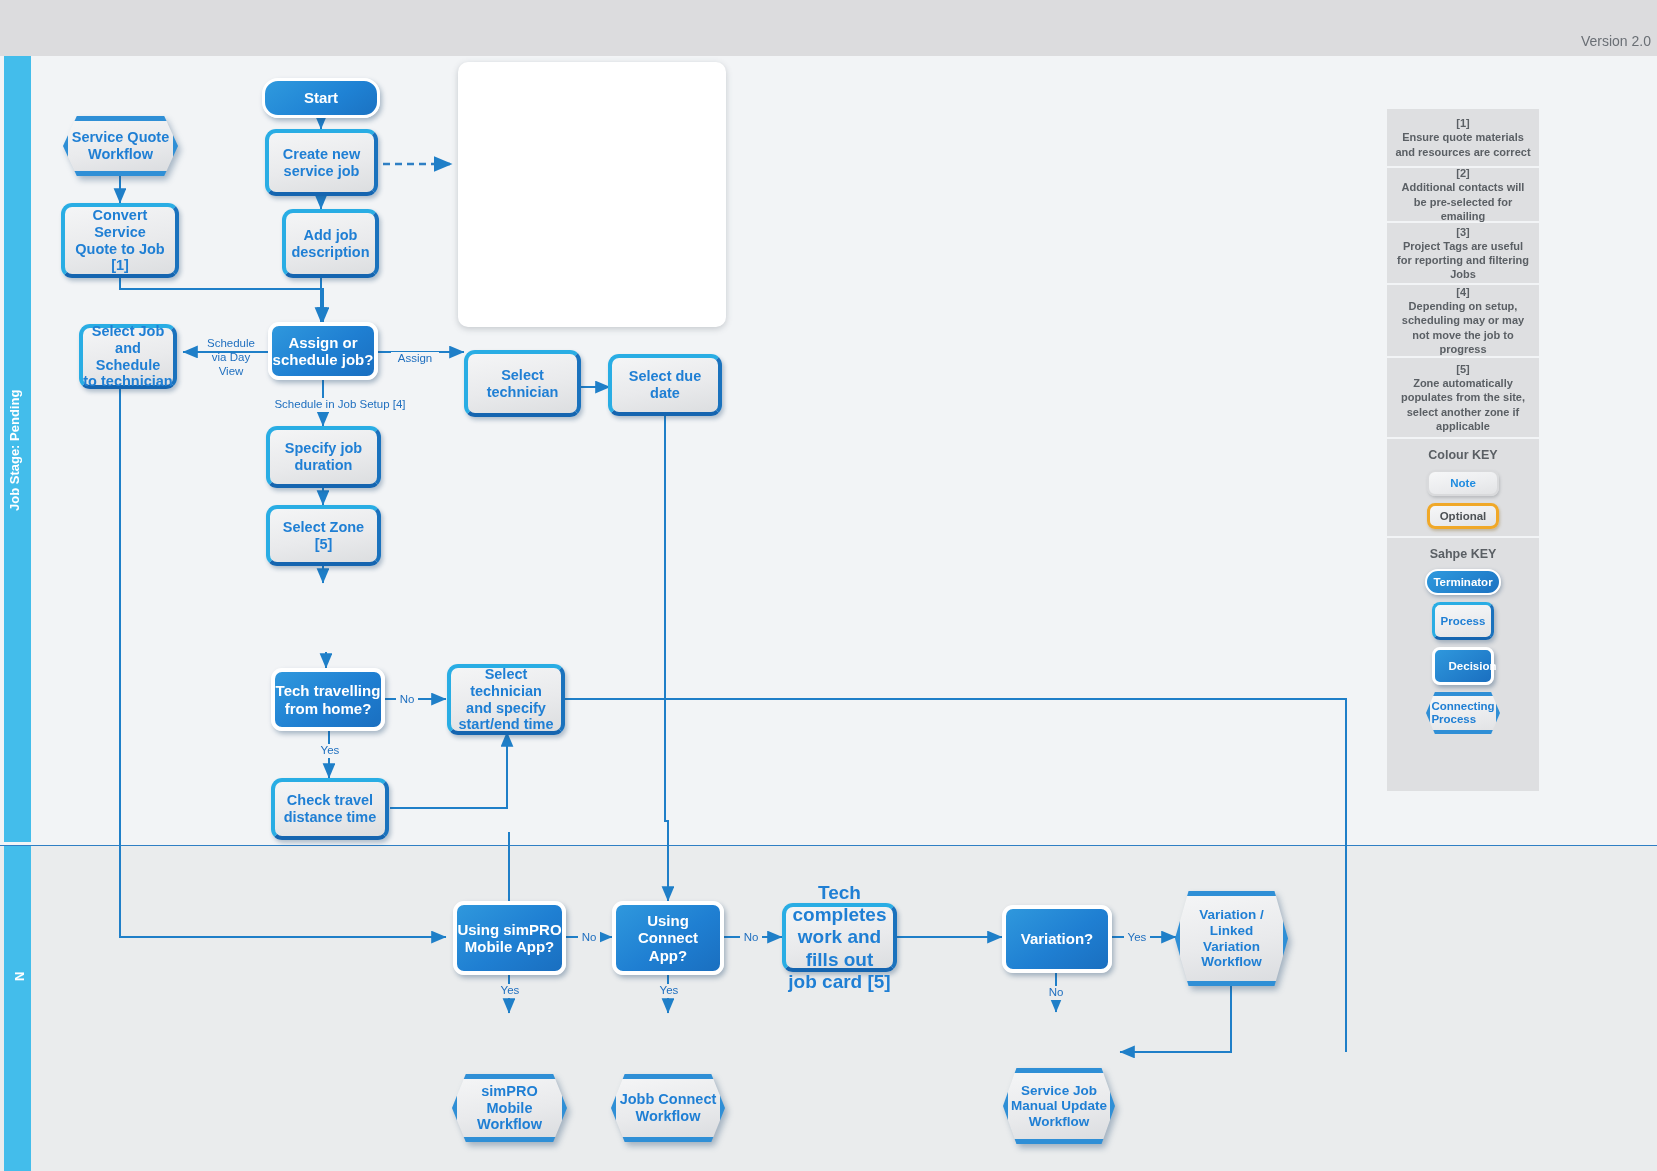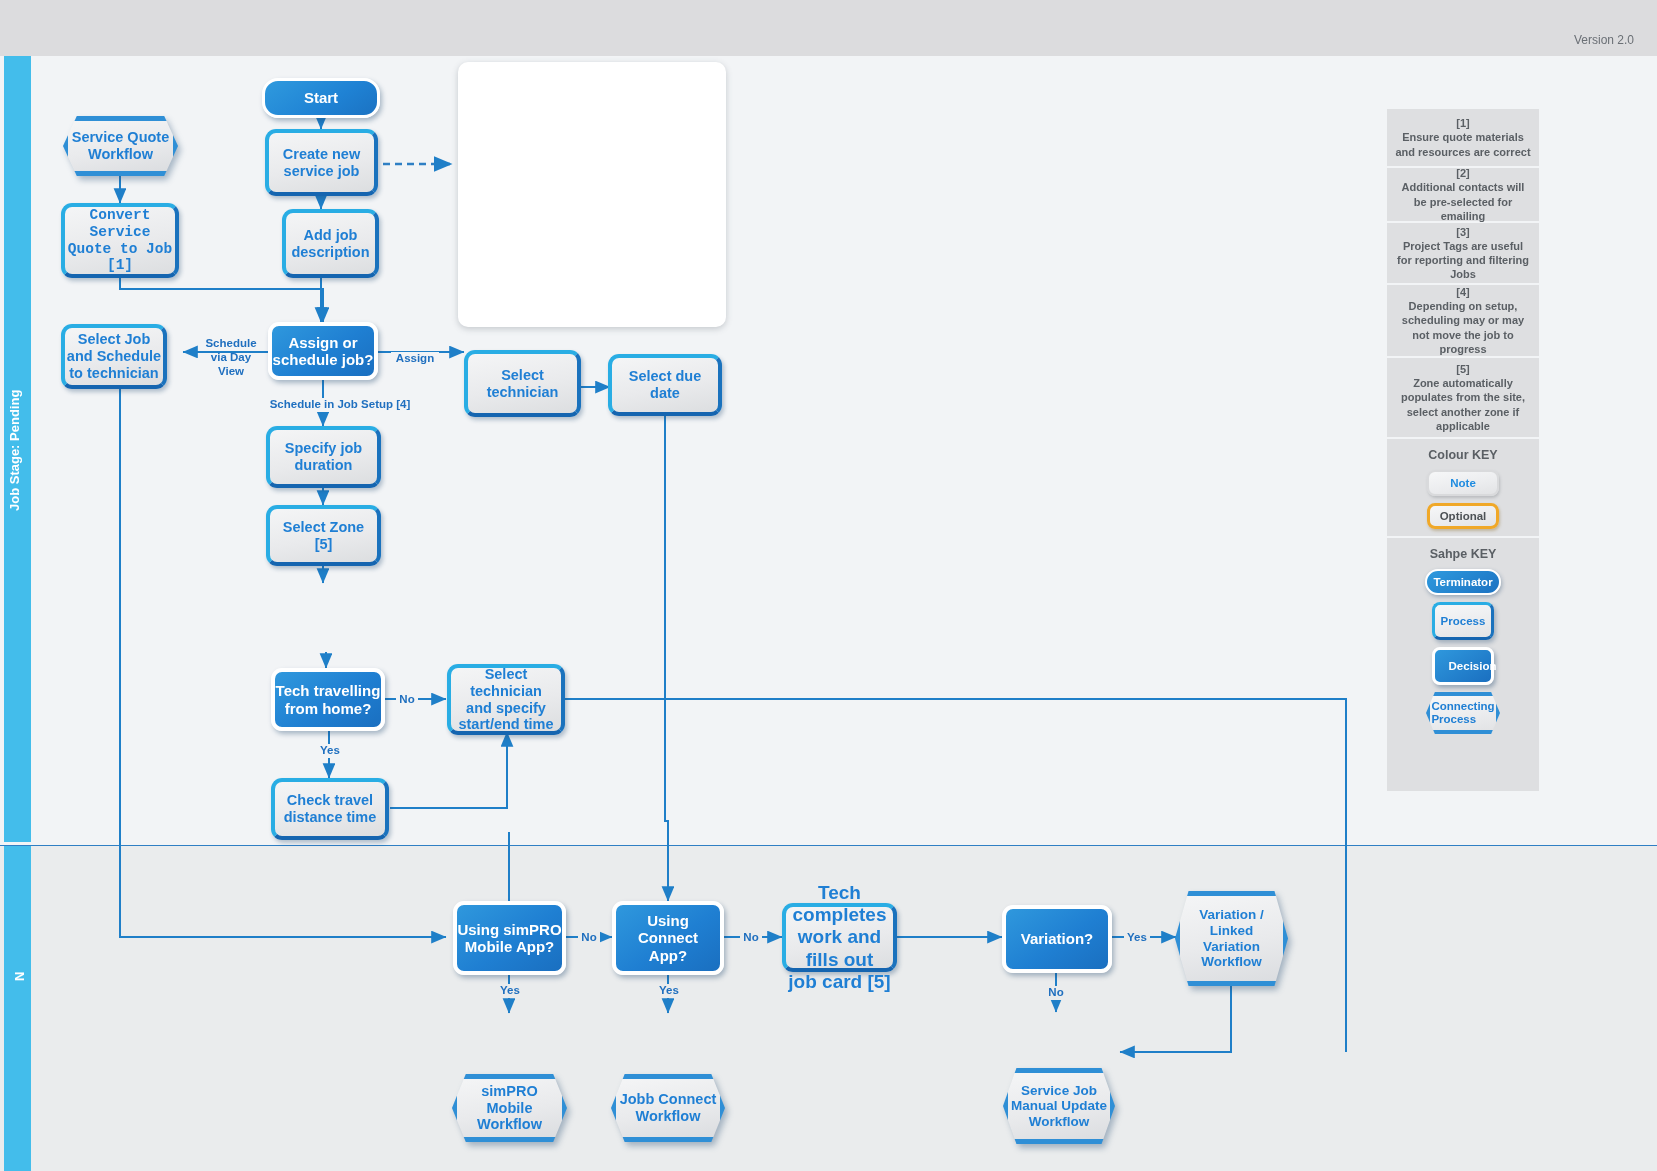--- a/index.html
+++ b/index.html
@@ -12,21 +12,21 @@
   
   #header{
     position:absolute; left:0; top:0; width:1657px; height:56px;
     background:#dcdcde;
   }
   #header .title{
     position:absolute; left:0; top:14px; width:1657px; text-align:center;
     font-size:27px; font-weight:bold; color:#1f7fd4; letter-spacing:.2px;
   }
   #header .version{
-    position:absolute; right:23px; top:33px; font-size:12px; color:#6a6f75;
+    position:absolute; right:6px; top:33px; font-size:14px; color:#6a6f75;
   }
 
   
   #canvas{
     position:absolute; left:0; top:56px; width:1657px; height:1115px;
     background:#f2f4f6;
   }
   
   .band{ position:absolute; left:0; }
   .band-top{ top:0; width:1657px; height:789px; background:#f2f4f6; }
@@ -127,21 +127,21 @@
             border:3px solid #fff; height:38px;
             box-shadow:2px 3px 4px rgba(25,65,105,.35);padding-left:19px; }
   .sw-conn{ border:4px solid #2f8fd6; color:#1f7fd4; height:42px; line-height:1.1;
             border-radius:6px;
             clip-path:polygon(12% 0%,88% 0%,100% 50%,88% 100%,12% 100%,0% 50%); }
 
   
   #wires{ position:absolute; left:0; top:0; width:1657px; height:1115px;
           z-index:2; pointer-events:none; }
   .elabel{
-    position:absolute; font-size:11.5px; font-weight:bold; color:#1f6fbf;
+    position:absolute; font-size:11.5px; font-weight:normal; color:#1f6fbf;
     background:transparent; z-index:6; white-space:pre-line; text-align:center;
     line-height:1.2;
   }
 </style>
 </head>
 <body>
 
 <div id="header">
   <div class="version">Version 2.0</div>
 </div>
@@ -240,30 +240,30 @@
   <div class="elabel" style="left:1124px; top:875px; width:26px; background:#eaeced;">Yes</div>
   <div class="elabel" style="left:1045px; top:930px; width:22px; background:#eaeced;">No</div>
 
   <div class="node terminator" style="left:262px; top:22px; width:118px; height:40px; white-space:pre-line;">Start</div>
 
   <div class="connproc-wrap" style="left:63px; top:60px; width:115px; height:60px;">
     <div class="connproc node" style="white-space:pre-line;">Service Quote
 Workflow</div>
   </div>
 
-  <div class="node process" style="left:61px; top:147px; width:118px; height:75px; white-space:pre-line;font-family:Liberation Mono, monospace;">Convert Service
+  <div class="node process" style="left:61px; top:147px; width:118px; height:75px; white-space:pre-line;">Convert Service
 Quote to Job [1]</div>
 
   <div class="node process" style="left:265px; top:73px; width:113px; height:67px; white-space:pre-line;">Create new
 service job</div>
 
   <div class="node process" style="left:282px; top:153px; width:97px; height:69px; white-space:pre-line;">Add job
 description</div>
 
-  <div class="node process" style="left:61px; top:268px; width:106px; height:65px; white-space:pre-line;">Select Job
+  <div class="node process" style="left:79px; top:268px; width:98px; height:65px; white-space:pre-line;">Select Job
 and Schedule
 to technician</div>
 
   <div class="node decision" style="left:268px; top:266px; width:110px; height:58px; white-space:pre-line;">Assign or
 schedule job?</div>
 
   <div class="node process" style="left:464px; top:294px; width:117px; height:67px; white-space:pre-line;">Select
 technician</div>
 
   <div class="node process" style="left:608px; top:298px; width:114px; height:62px; white-space:pre-line;">Select due

